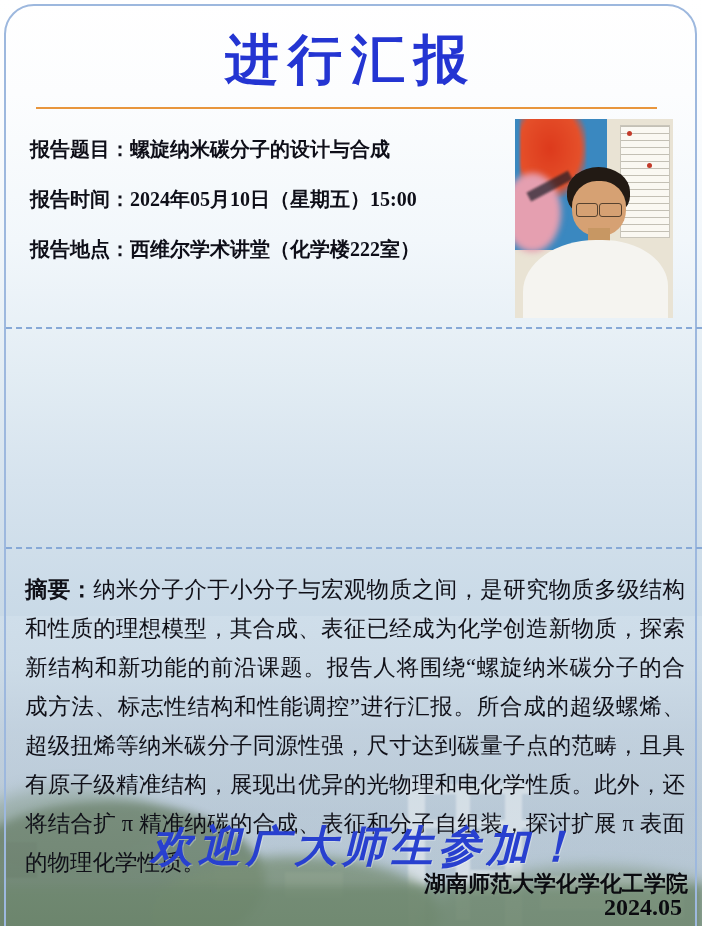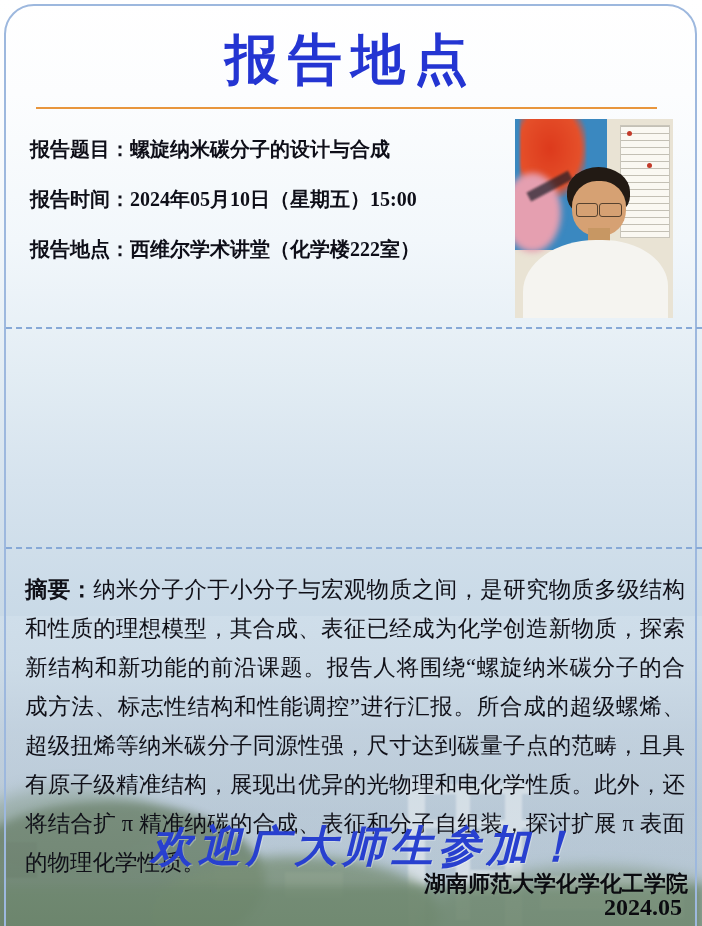--- a/index.html
+++ b/index.html
@@ -109,21 +109,21 @@
     </div>
     <div class="c-tree t1"></div>
     <div class="c-tree t2"></div>
     <div class="c-tree t4"></div>
     <div class="c-tree t5"></div>
     <div class="c-haze"></div>
   </div>
 
   <div class="frame"></div>
 
-  <div class="title">报告地点</div>
+  <div class="title">进行汇报</div>
   <div class="orange-rule"></div>
 
   <div class="details">
     <div class="detail-row">
       <span class="dlabel">报告题目：</span><span class="dvalue">螺旋纳米碳分子的设计与合成</span>
     </div>
     <div class="detail-row">
       <span class="dlabel">报告时间：</span><span class="dvalue">2024年05月10日（星期五）15:00</span>
     </div>
     <div class="detail-row">

